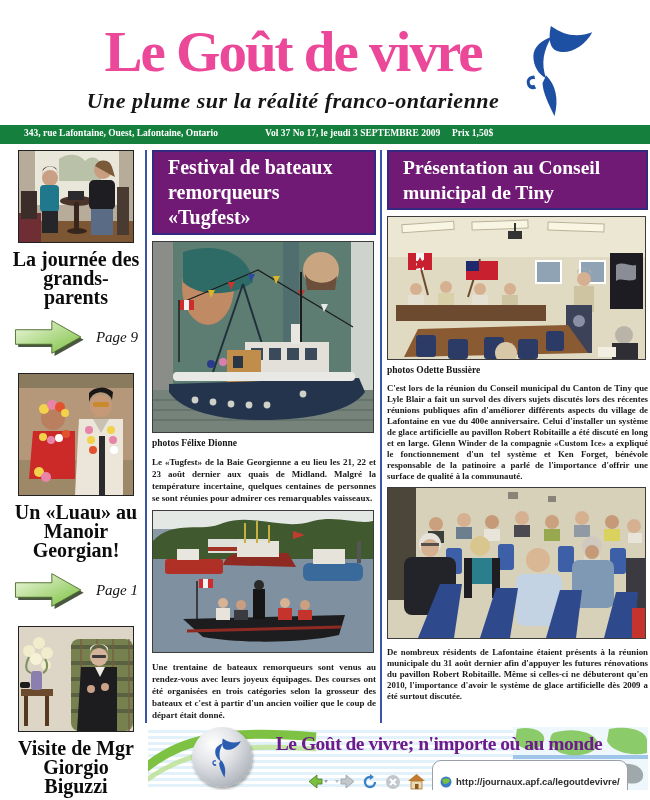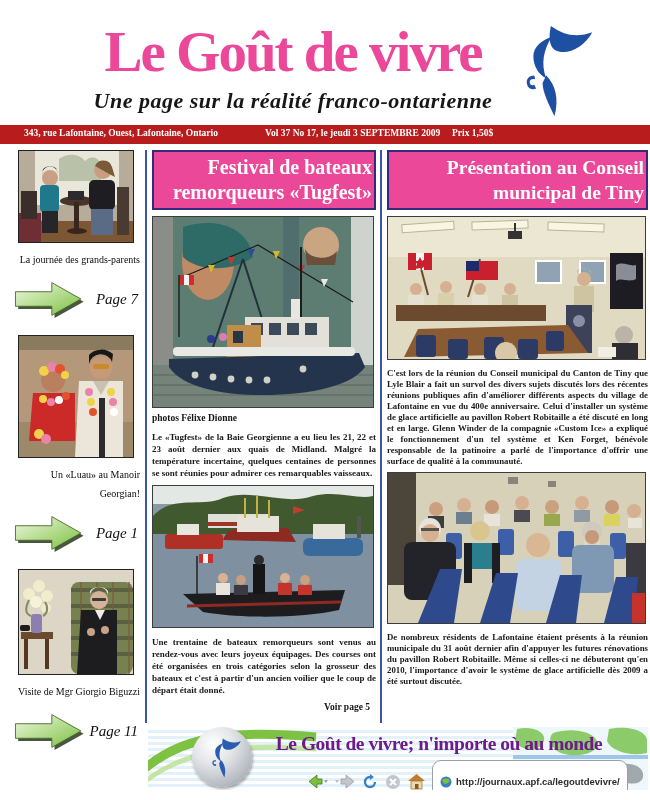--- a/index.html
+++ b/index.html
@@ -7,41 +7,41 @@
         font-family:"Liberation Serif",serif;color:#141414;}
 
   
   .mast-title{position:absolute;left:58px;top:16px;width:470px;text-align:center;
     font-size:57px;font-weight:bold;color:#ec4899;letter-spacing:-2px;line-height:72px;}
   .mast-tagline{position:absolute;left:58px;top:88px;width:470px;text-align:center;
     font-style:italic;font-weight:bold;font-size:22px;color:#161616;letter-spacing:0.5px;}
   .mast-bird{position:absolute;left:503px;top:20px;width:92px;height:102px;}
 
   
-  .infobar{position:absolute;left:0;top:125px;width:650px;height:19px;background:#b91c1c;}
+  .infobar{position:absolute;left:0;top:125px;width:650px;height:19px;background:#15803d;}
   .infobar span{position:absolute;top:3px;color:#fff;font-weight:bold;font-size:9.5px;white-space:nowrap;}
   .ib-address{left:24px;} .ib-edition{left:265px;} .ib-price{left:452px;}
 
   
   .vdiv{position:absolute;top:150px;width:2px;height:573px;background:#3a55a8;}
   .vdiv1{left:145px;} .vdiv2{left:380px;}
 
   
   .sidebar{position:absolute;left:12px;top:150px;width:128px;}
   .sb-photo{margin:0 auto;border:1px solid #222;display:block;}
-  .sb-head{margin:7px 0 2px;text-align:right;font-weight:normal;font-size:10px;line-height:19px;color:#0c0c0c;}
+  .sb-head{margin:7px 0 2px;text-align:center;font-weight:bold;font-size:20px;line-height:19px;color:#0c0c0c;}
   .arrow-row{display:flex;align-items:center;justify-content:space-between;margin:10px 2px 16px;}
   .page-label{font-style:italic;font-size:15px;color:#111;white-space:nowrap;}
 
   
   .col{position:absolute;top:150px;}
   .col-mid{left:152px;width:224px;}
   .col-right{left:387px;width:261px;}
-  .art-header{background:#ec4899;border:2px solid #33297e;color:#fff;text-align:right;
-    font-weight:bold;padding:3px 2px;margin-bottom:6px;}
+  .art-header{background:#701a75;border:2px solid #33297e;color:#fff;text-align:left;
+    font-weight:bold;padding:3px 14px;margin-bottom:6px;}
   .col-mid .art-header{font-size:20px;line-height:25px;}
   .col-right .art-header{font-size:19.5px;line-height:25px;}
   .art-photo{border:1px solid #3c3c3c;display:block;margin-bottom:5px;}
   .credit{font-weight:bold;font-size:9.5px;margin:2px 0 6px;}
   .body-text{font-weight:bold;text-align:justify;color:#1a1a1a;margin-top:8px;}
   .col-mid .body-text{font-size:9px;line-height:12px;margin-bottom:6px;}
   .col-right .body-text{font-size:8.8px;line-height:11px;margin-bottom:5px;}
   .voir{font-weight:bold;font-size:9.5px;text-align:right;padding-right:6px;}
 
   
@@ -59,21 +59,21 @@
   .url-pill{display:flex;align-items:center;gap:4px;height:17px;padding:12px 7px;background:#fff;
     border:1px solid #9aa0a6;border-radius:9px;}
   .url-text{font-family:"Liberation Sans",sans-serif;font-size:9.5px;font-weight:bold;color:#2c2c2c;white-space:nowrap;}
 </style>
 </head>
 <body>
 
 <div class="page">
 
   <div class="mast-title">Le Goût de vivre</div>
-  <div class="mast-tagline">Une page sur la réalité franco-ontarienne</div>
+  <div class="mast-tagline">Une plume sur la réalité franco-ontarienne</div>
   <svg class="mast-bird" viewBox="0 0 100 110">
     <path d="M52,6 C66,16 80,19 97,13 C88,30 70,38 58,33 C51,30 49,20 52,6 Z" fill="#1d4fa3"></path>
     <path d="M53,18 C44,32 41,47 47,63 C39,59 33,50 33,39 C33,29 42,21 53,18 Z" fill="#1d4fa3"></path>
     <path d="M47,60 C57,70 61,85 56,104 C50,92 43,78 43,68 Z" fill="#1d4fa3"></path>
     <path d="M34,60 c-6,0 -9,4 -8,9 c1,5 6,7 10,5 l-2,-4 c-3,1 -5,0 -5,-3 c0,-3 3,-4 6,-3 Z" fill="#1d4fa3"></path>
   </svg>
 
   <div class="infobar">
     <span class="ib-address">343, rue Lafontaine, Ouest, Lafontaine, Ontario</span>
     <span class="ib-edition">Vol 37 No 17, le jeudi 3 SEPTEMBRE 2009</span>
@@ -111,21 +111,21 @@
       <svg width="72" height="40" viewBox="0 0 76 44">
         <defs>
             <linearGradient id="ag1" x1="0" y1="0" x2="1" y2="1">
           <stop offset="0" stop-color="#f0f9e2"></stop>
               <stop offset="1" stop-color="#7bbf3f"></stop>
             </linearGradient>
           </defs>
         <polygon points="3,17 43,17 43,7 75,25 43,43 43,33 3,33" fill="#2a3a1f" opacity="0.85"></polygon>
         <polygon points="0,14 40,14 40,4 72,22 40,40 40,30 0,30" fill="url(#ag1)" stroke="#4a6b2a" stroke-width="1"></polygon>
       </svg>
-      <span class="page-label">Page 7</span>
+      <span class="page-label">Page 9</span>
     </div>
 
     <svg class="sb-photo" width="114" height="121" viewBox="0 0 114 121">
       <rect width="114" height="121" fill="#b5987a"></rect>
       <rect x="0" y="0" width="114" height="14" fill="#8a7a5e"></rect>
       <rect x="0" y="86" width="114" height="35" fill="#9d8868"></rect>
       <circle cx="34" cy="44" r="12" fill="#b97f5e"></circle>
       <circle cx="25" cy="35" r="5" fill="#f2d24b"></circle>
         <circle cx="33" cy="31" r="5" fill="#e884a8"></circle>
       <circle cx="41" cy="33" r="5" fill="#e2522e"></circle>
@@ -332,20 +332,21 @@
         <rect x="96" y="120" width="20" height="22" rx="3"></rect>
           <rect x="130" y="122" width="20" height="20" rx="3"></rect>
         <rect x="158" y="114" width="18" height="20" rx="3"></rect>
         </g>
       <circle cx="118" cy="136" r="11" fill="#d9c8a8"></circle>
       <circle cx="236" cy="118" r="9" fill="#b9b3a8"></circle>
         <rect x="224" y="126" width="26" height="16" fill="#2e2e34"></rect>
       <rect x="210" y="130" width="18" height="10" fill="#f2efe2"></rect>
     </svg>
 
+    <div class="credit">photos Odette Bussière</div>
     <div class="body-text">C'est lors de la réunion du Conseil municipal du Canton de Tiny que Lyle Blair a fait un survol des divers sujets discutés lors des récentes réunions publiques afin d'améliorer différents aspects du village de Lafontaine en vue du 400e anniversaire.  Celui d'installer un système de glace artificielle au pavillon Robert Robitaille a été discuté en long et en large. Glenn Winder de la compagnie «Custom Ice» a expliqué le fonctionnement d'un tel système et Ken Forget, bénévole responsable de la patinoire a parlé de l'importance d'offrir une surface de qualité à la communauté.</div>
 
     <svg class="art-photo" width="257" height="150" viewBox="0 0 257 150">
       <rect width="257" height="150" fill="#d8d1ba"></rect>
       <rect x="0" y="0" width="28" height="112" fill="#4c463a"></rect>
       <rect x="120" y="4" width="10" height="7" fill="#8a8478"></rect>
         <rect x="160" y="8" width="8" height="6" fill="#8a8478"></rect>
       <g>
         <circle cx="48" cy="36" r="7" fill="#caa07e"></circle>
           <rect x="40" y="43" width="16" height="12" fill="#3a3f3a"></rect>

